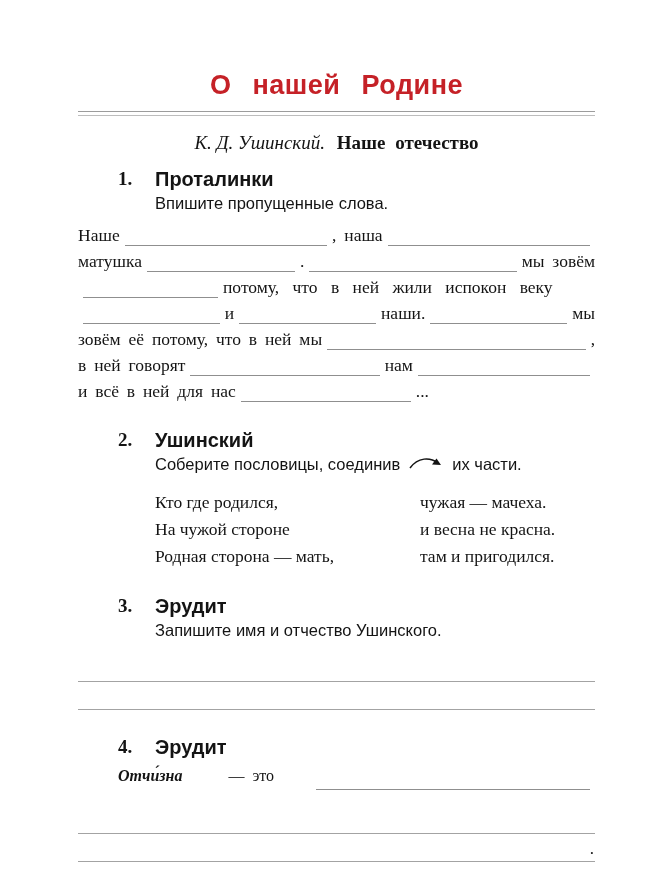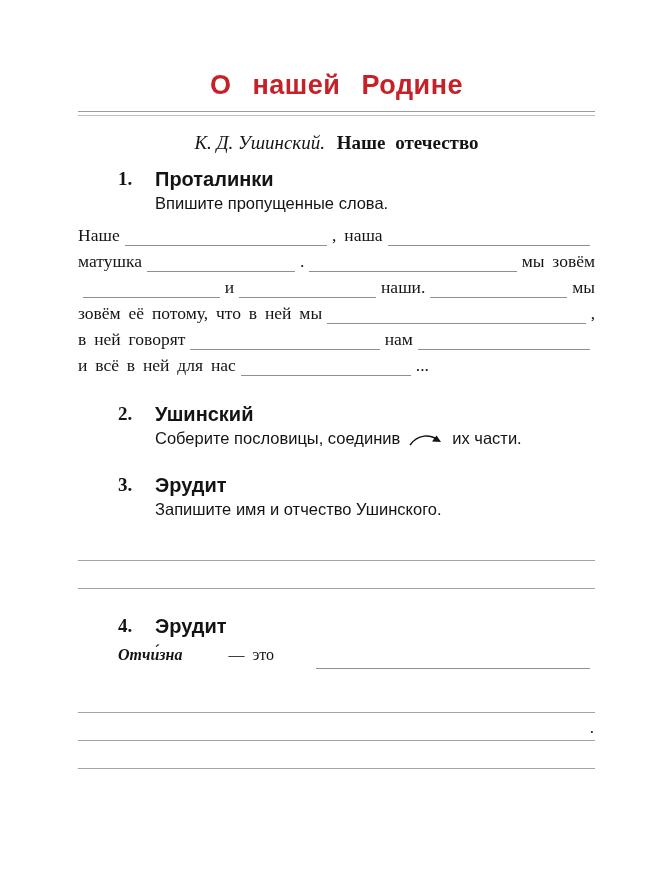--- a/index.html
+++ b/index.html
@@ -21,21 +21,21 @@
 
   .subtitle { text-align:center; font-size:19px; margin-top:16px; white-space:nowrap; }
   .subtitle .author { font-style:italic; }
   .subtitle .work { font-weight:bold; margin-left:7px; word-spacing:5px;text-align:right; }
 
   .task-head { display:flex; margin-left:40px; margin-top:14px; }
   .task-num { flex:0 0 37px; font-weight:bold; font-size:19px; line-height:22px; }
   .task-body { flex:1 1 auto; }
   .task-title { font-family:"Liberation Sans", sans-serif; font-weight:bold; font-size:20px; line-height:22px; }
   .instruction { font-family:"Liberation Sans", sans-serif; font-size:16.5px; margin-top:4px; }
-  .instr-flex { display:flex; align-items:flex-end; gap:7px; }
+  .instr-flex { display:flex; align-items:flex-start; gap:7px; }
 
   .fill { margin-top:12px; font-size:17.5px; }
   .fill-line { display:flex; align-items:baseline; height:26px; word-spacing:0.2em;text-align:right; }
   .seg { white-space:pre; }
   .seg.wide { word-spacing:9px; }
   .blank {
     display:block; height:0; border-bottom:1px solid #8f8f8f;
     align-self:flex-end; margin:0 5px 5px 5px;
   }
 
@@ -89,20 +89,24 @@
           <span class="blank" style="flex-grow: 1; min-width: 110px;"></span>
         </div>
         <div class="fill-line">
           <span class="seg">матушка</span>
           <span class="blank" style="flex-grow: 1; min-width: 120px;"></span>
           <span class="seg">.</span>
           <span class="blank" style="flex-grow: 1.4; min-width: 150px;"></span>
           <span class="seg">мы зовём</span>
         </div>
         <div class="fill-line">
+          <span class="blank" style="width: 135px; flex-grow: 0;"></span>
+          <span class="seg wide">потому, что в ней жили испокон веку</span>
+        </div>
+        <div class="fill-line">
           <span class="blank" style="flex-grow: 1; min-width: 100px;"></span>
           <span class="seg">и</span>
           <span class="blank" style="flex-grow: 1; min-width: 95px;"></span>
           <span class="seg">наши.</span>
           <span class="blank" style="flex-grow: 1; min-width: 100px;"></span>
           <span class="seg">мы</span>
         </div>
         <div class="fill-line">
           <span class="seg">зовём её потому, что в ней мы</span>
           <span class="blank" style="flex-grow: 1; min-width: 120px;"></span>
@@ -126,20 +130,28 @@
       <div class="task-body">
         <div class="task-title">Ушинский</div>
         <div class="instruction instr-flex">
           <span>Соберите пословицы, соединив</span>
           <svg class="arrow-icon" width="38" height="16" viewBox="0 0 38 16" aria-hidden="true">
             <path d="M3 13 C 11 2, 23 2, 31 8" fill="none" stroke="#141414" stroke-width="1.5"></path>
             <path d="M34 10 L25 9.4 L29.5 3.4 Z" fill="#141414"></path>
           </svg>
           <span>их части.</span>
         </div>
+        <div class="proverbs">
+            <span>Кто где родился,</span>
+            <span>чужая — мачеха.</span>
+            <span>На чужой стороне</span>
+            <span>и весна не красна.</span>
+            <span>Родная сторона — мать,</span>
+            <span>там и пригодился.</span>
+          </div>
       </div>
     </div>
 
     <div class="task-head mt-task3">
       <span class="task-num">3.</span>
       <div class="task-body">
         <div class="task-title">Эрудит</div>
         <div class="instruction">Запишите имя и отчество Ушинского.</div>
       </div>
     </div>

